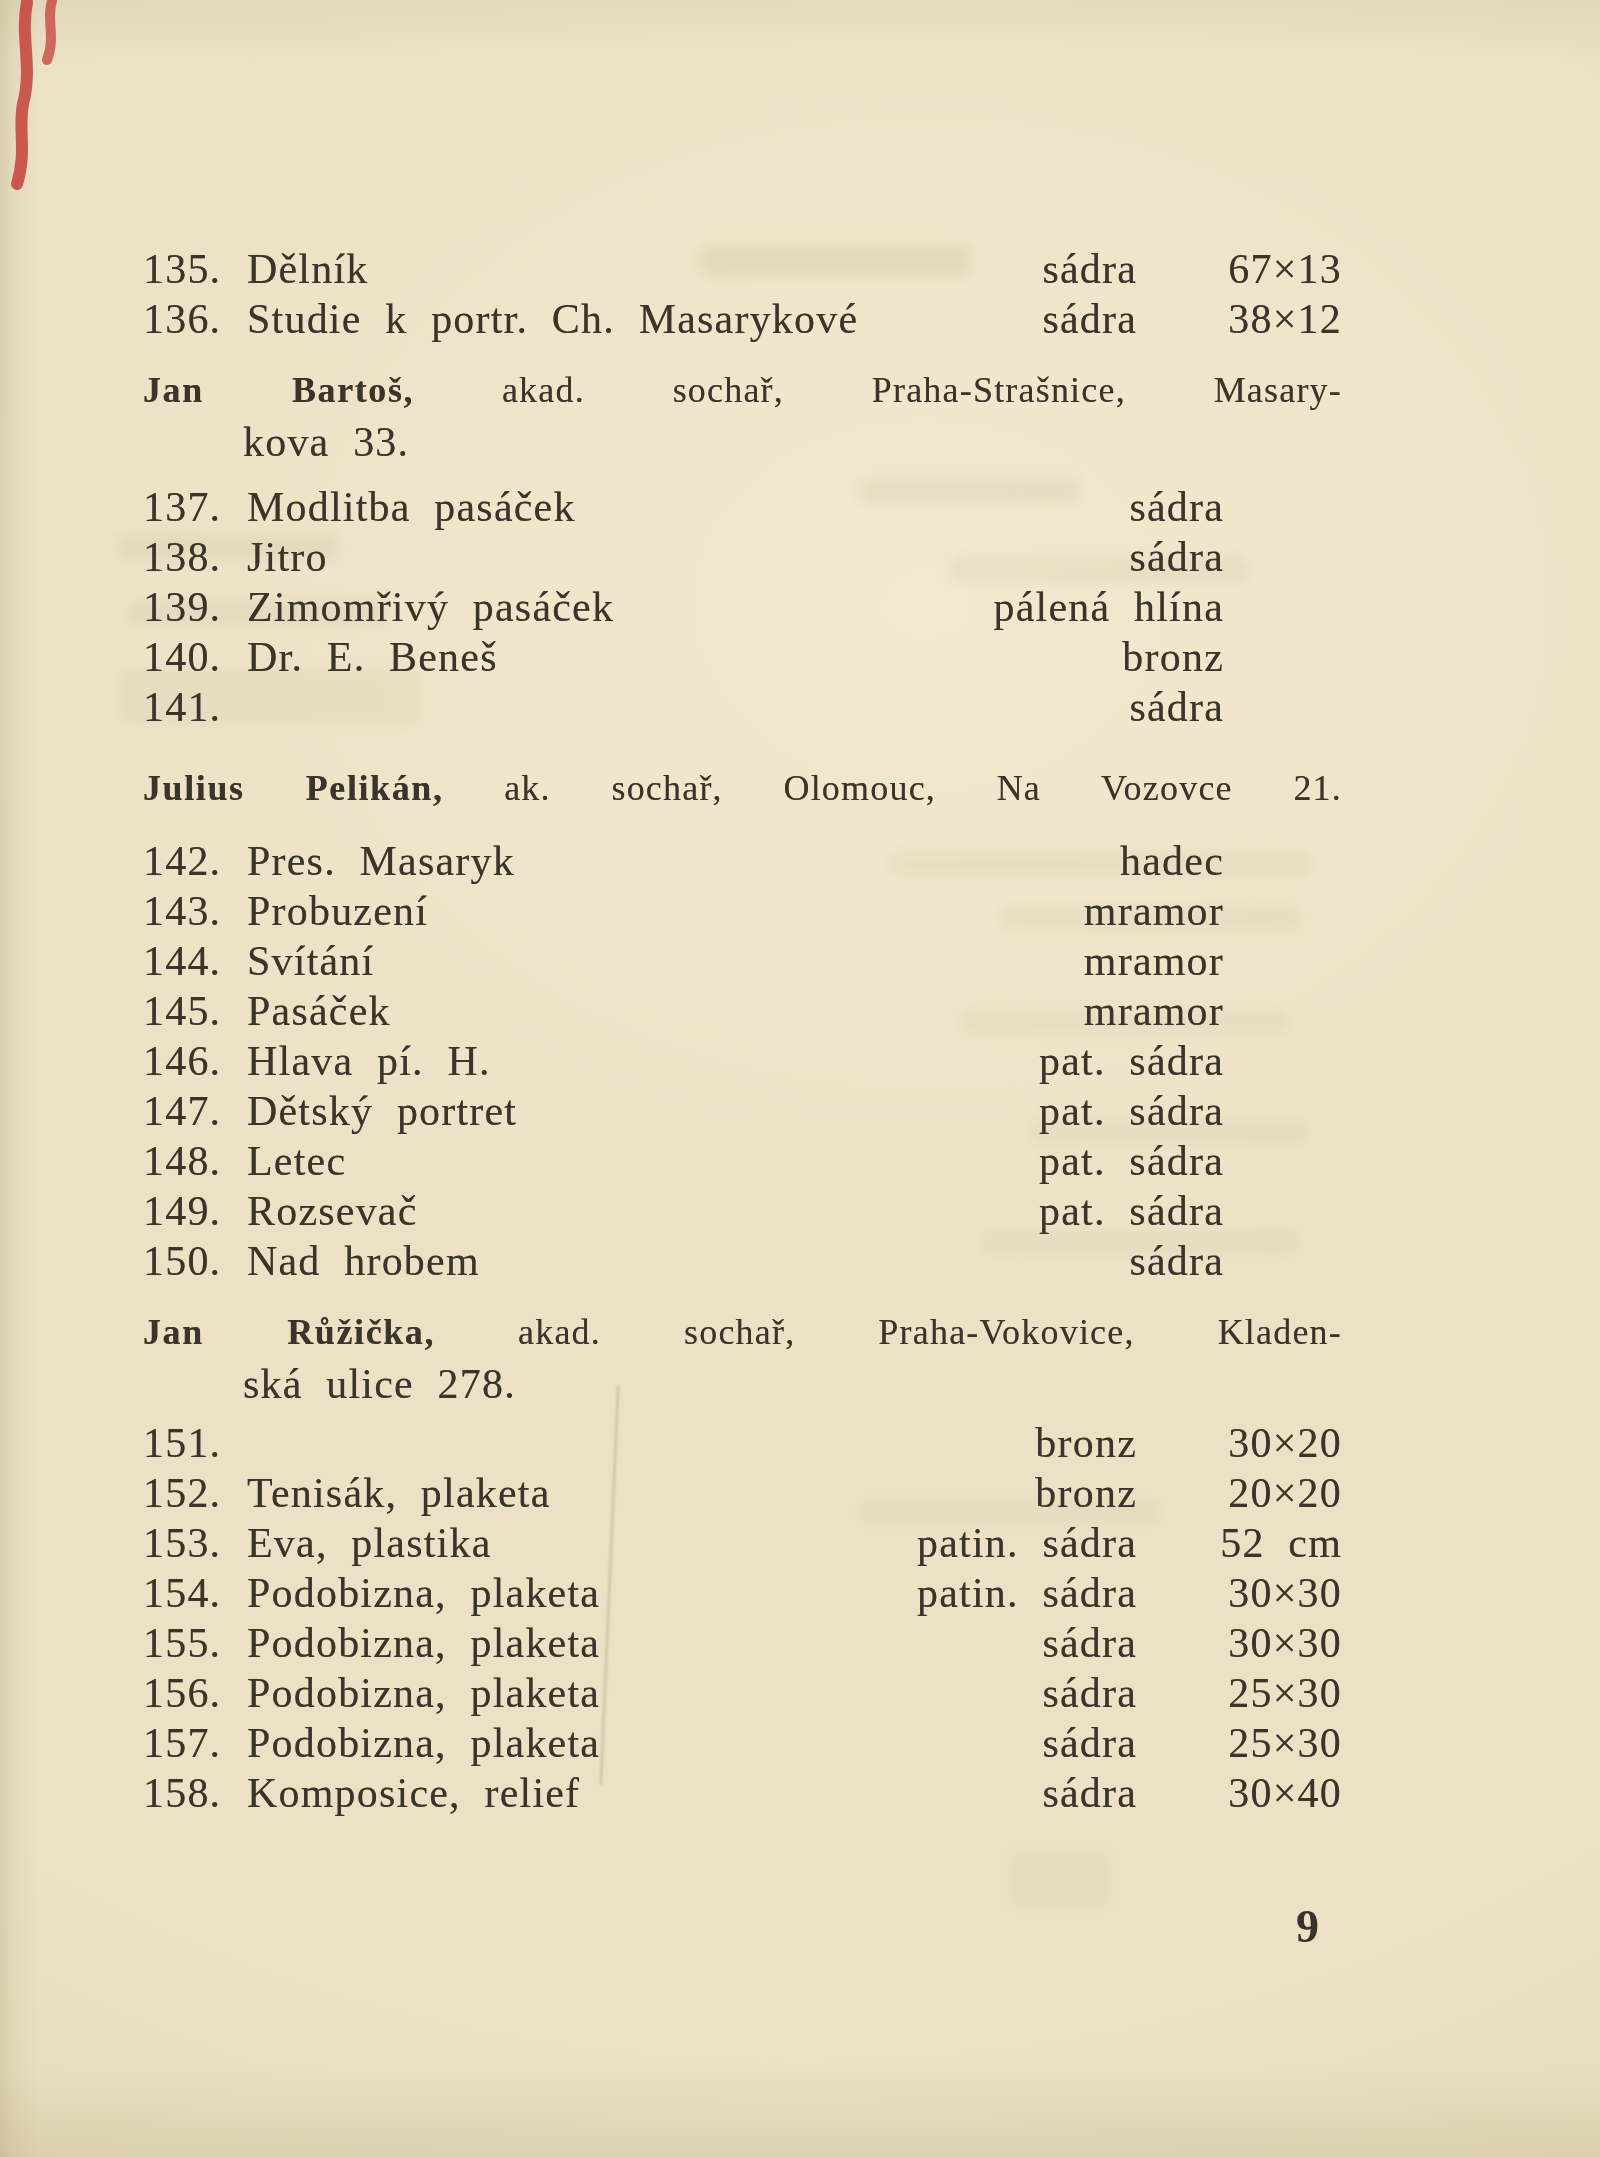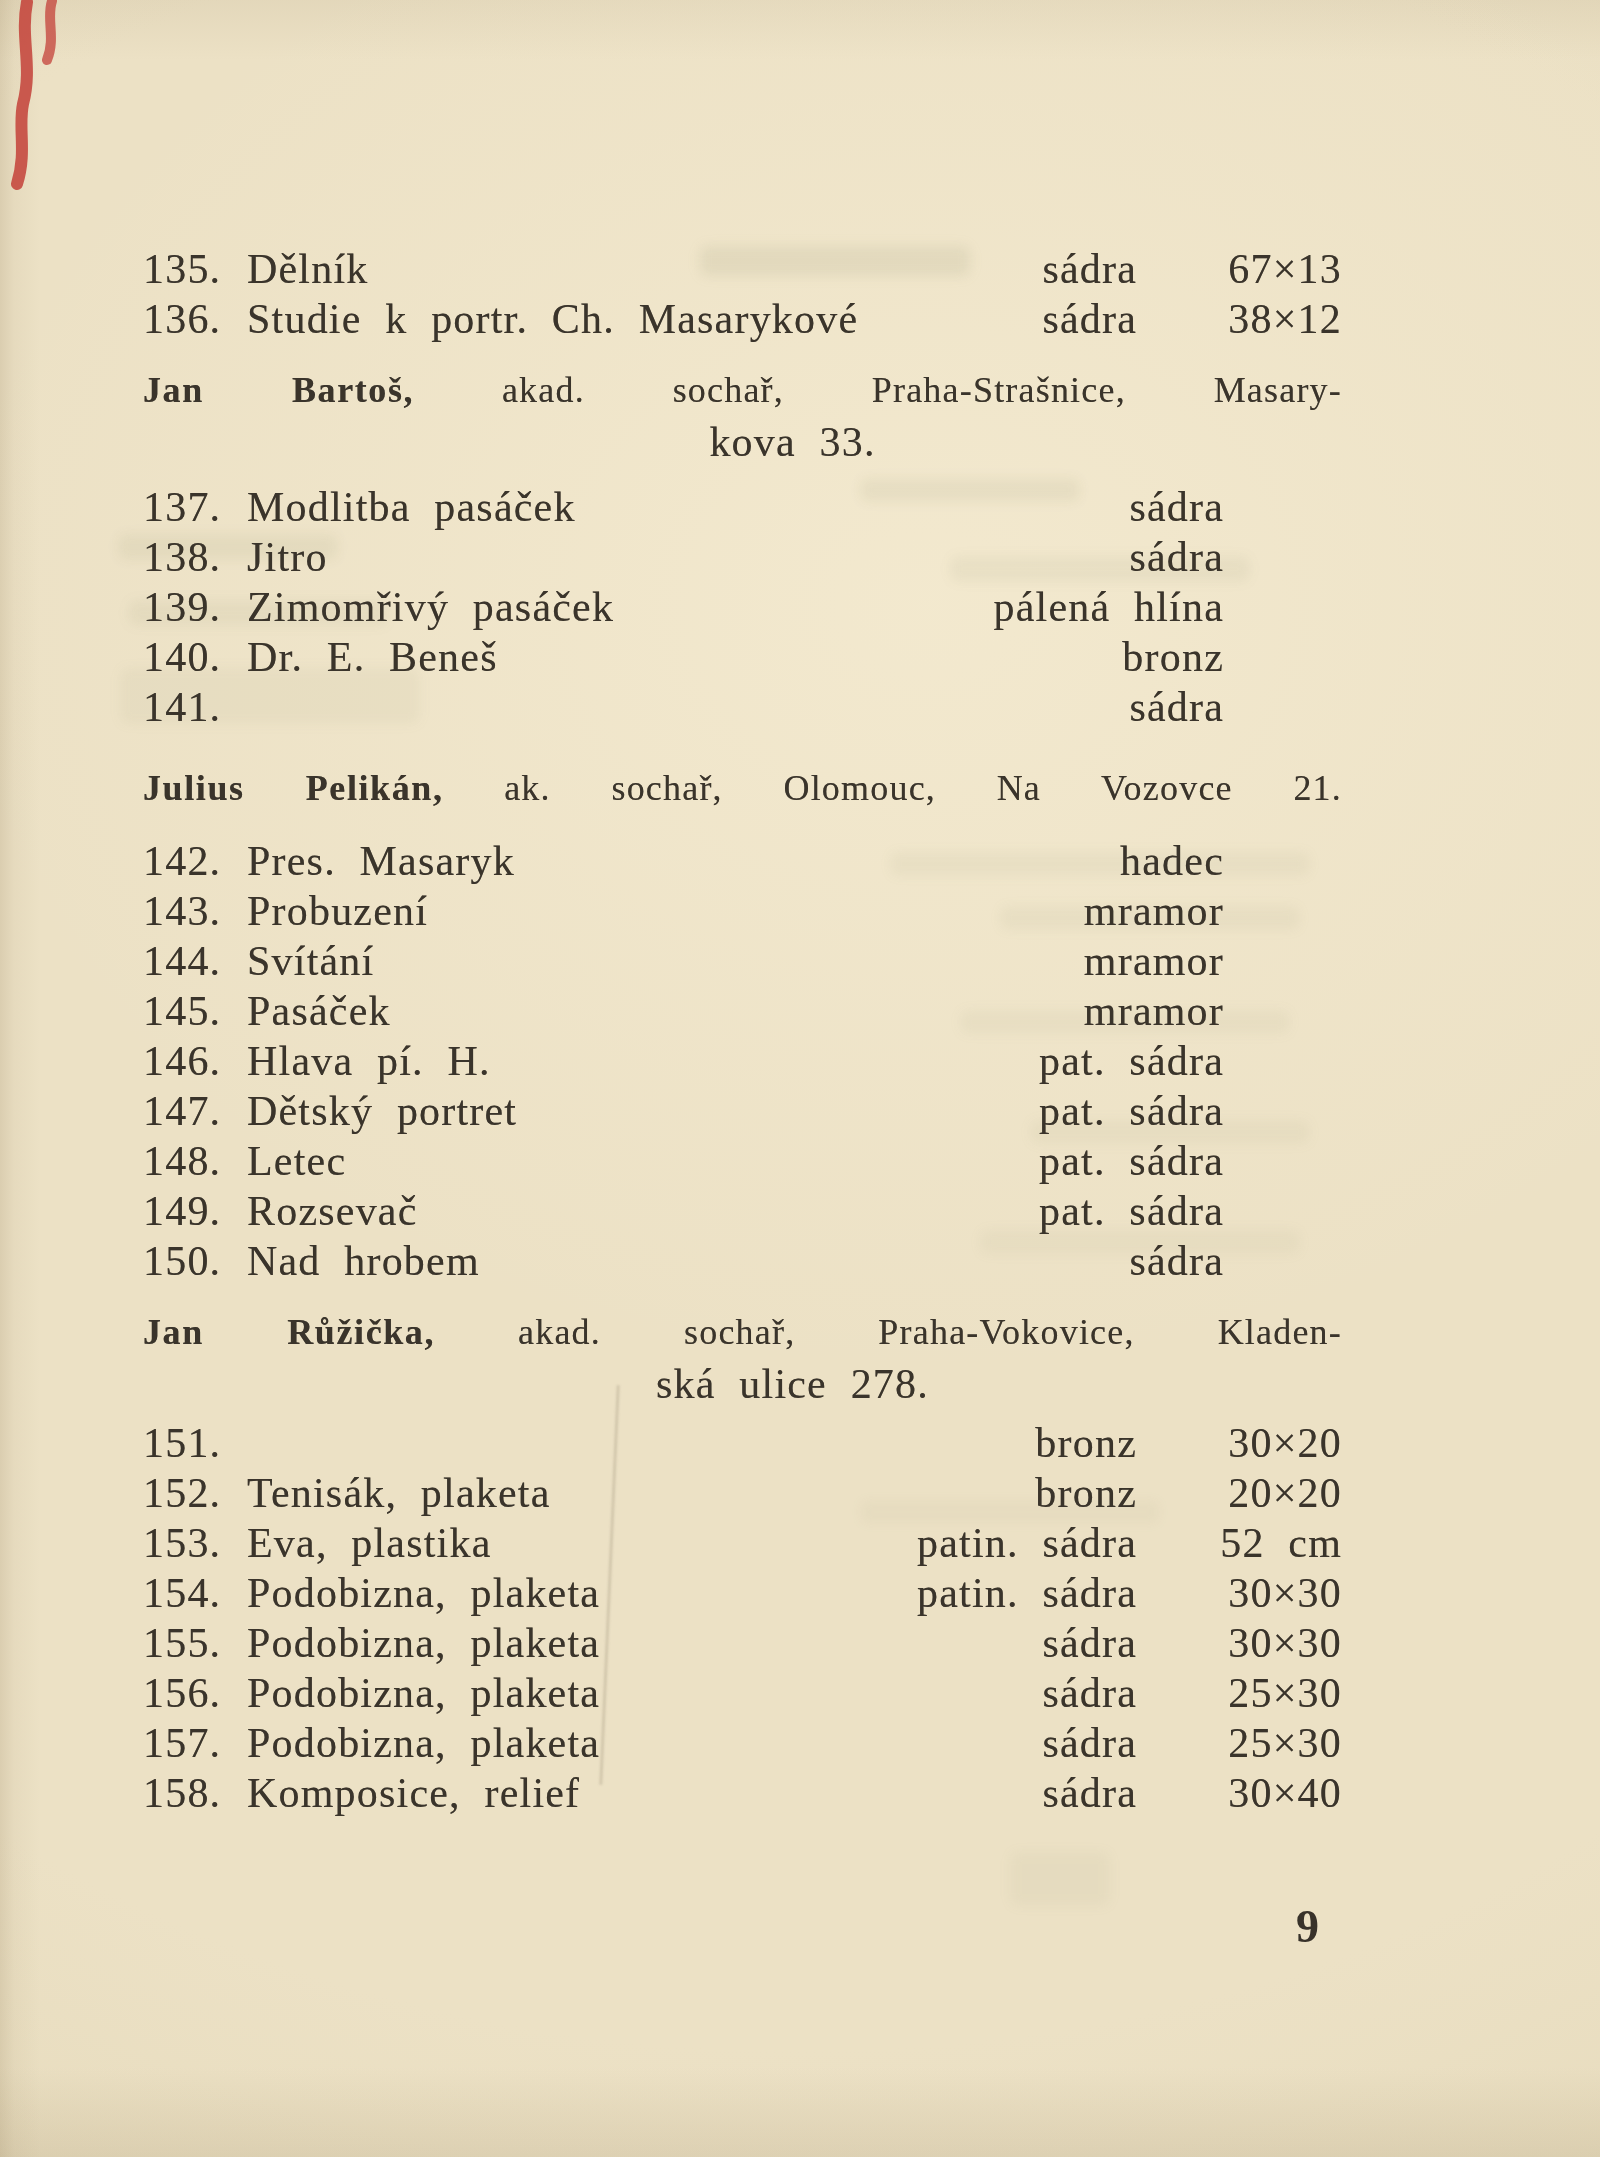--- a/index.html
+++ b/index.html
@@ -50,21 +50,21 @@
   .row .title{flex:1 1 auto;overflow:hidden;}
   .row .material{margin-left:auto;text-align:center;white-space:nowrap;}
   .row .dims{flex:0 0 205px;text-align:right;white-space:nowrap;}
   .row.short .dims{flex:0 0 118px;}
   .heading{
     line-height:52px;height:52px;
     text-align:justify;text-align-last:justify;
     font-size:36px;
   }
   .heading .hname{font-weight:bold;letter-spacing:1.6px;}
-  .heading-line2{line-height:52px;height:52px;padding-left:100px;text-align:center;}
+  .heading-line2{line-height:52px;height:52px;padding-left:100px;}
   .mt-sec{margin-top:20px;}
   .mt-sec-lg{margin-top:30px;}
   .mb-after-heading{margin-bottom:14px;}
   .mb-after-heading-lg{margin-bottom:8px;}
   .page-number{
     position:absolute;left:1296px;top:1898px;
     font-size:46px;line-height:58px;font-weight:bold;
     letter-spacing:1px;color:#38322a;
   }
   .ink{color:#3a342b;text-shadow:0 0 .6px rgba(58,52,43,.55);}

